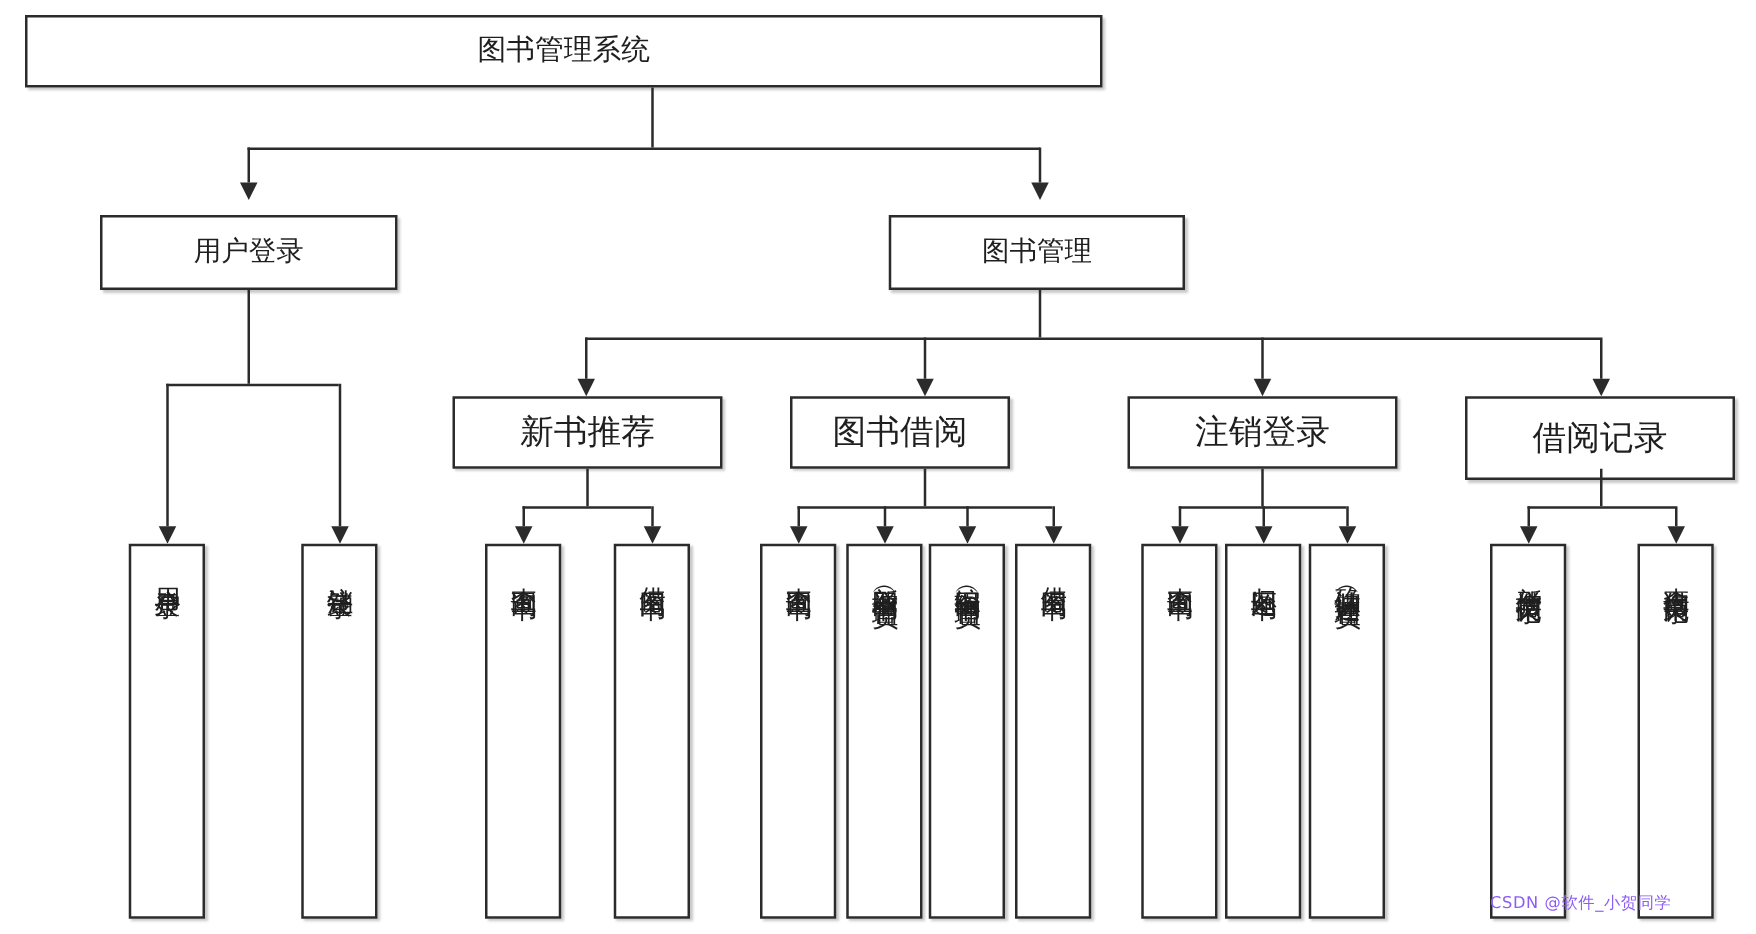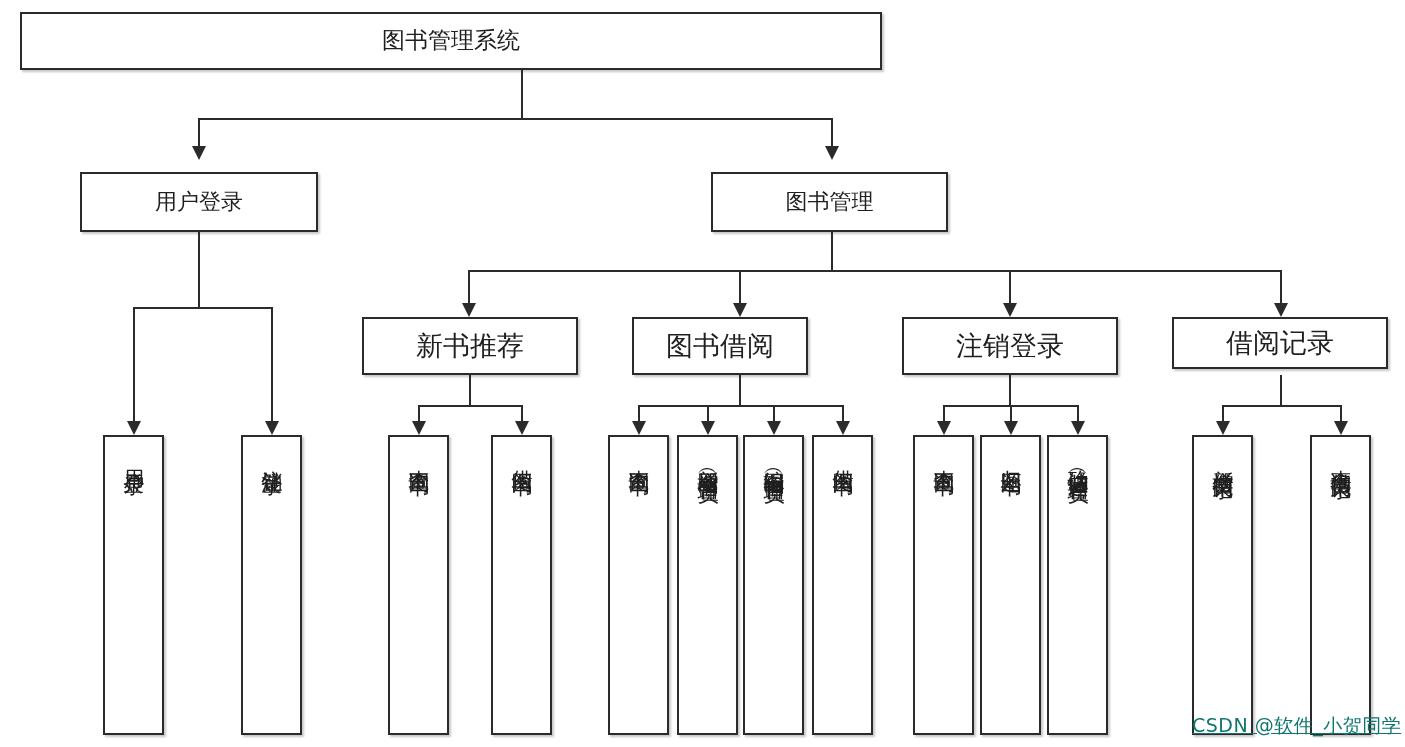--- a/index.html
+++ b/index.html
@@ -57,26 +57,25 @@
     width:0;height:0;
     border-left:7px solid transparent;
     border-right:7px solid transparent;
     border-top:14px solid #2b2b2b;
   }
   
   #watermark{
     position:absolute;
     left:1192px;
     top:713px;
-    font-size:19px;
-    color:#0f766e;
+    font-size:13px;
+    color:#8b5cf6;
     white-space:nowrap;
     letter-spacing:.5px;
     font-family:"DejaVu Sans","Liberation Sans",sans-serif;
-    text-decoration:underline;
   }
 </style>
 </head>
 <body>
 
 <div id="canvas">
 
   <div class="node root" style="left:20px;top:12px;width:862px;height:58px;">
     <span>图书管理系统</span>
   </div>
@@ -122,21 +121,21 @@
 
   <div class="node lvl3" style="left:362px;top:317px;width:216px;height:58px;">
     <span>新书推荐</span>
   </div>
   <div class="node lvl3" style="left:632px;top:317px;width:176px;height:58px;">
     <span>图书借阅</span>
   </div>
   <div class="node lvl3" style="left:902px;top:317px;width:216px;height:58px;">
     <span>注销登录</span>
   </div>
-  <div class="node lvl3" style="left:1172px;top:317px;width:216px;height:52px;">
+  <div class="node lvl3" style="left:1172px;top:317px;width:216px;height:67px;">
     <span>借阅记录</span>
   </div>
 
   <div class="vline" style="left:469px;top:375px;height:30px;"></div>
   <div class="hline" style="left:418px;top:405px;width:103px;"></div>
   <div class="vline" style="left:418px;top:405px;height:16px;"></div>
   <div class="arrow" style="left:412px;top:421px;"></div>
   <div class="vline" style="left:521px;top:405px;height:16px;"></div>
   <div class="arrow" style="left:515px;top:421px;"></div>
 

